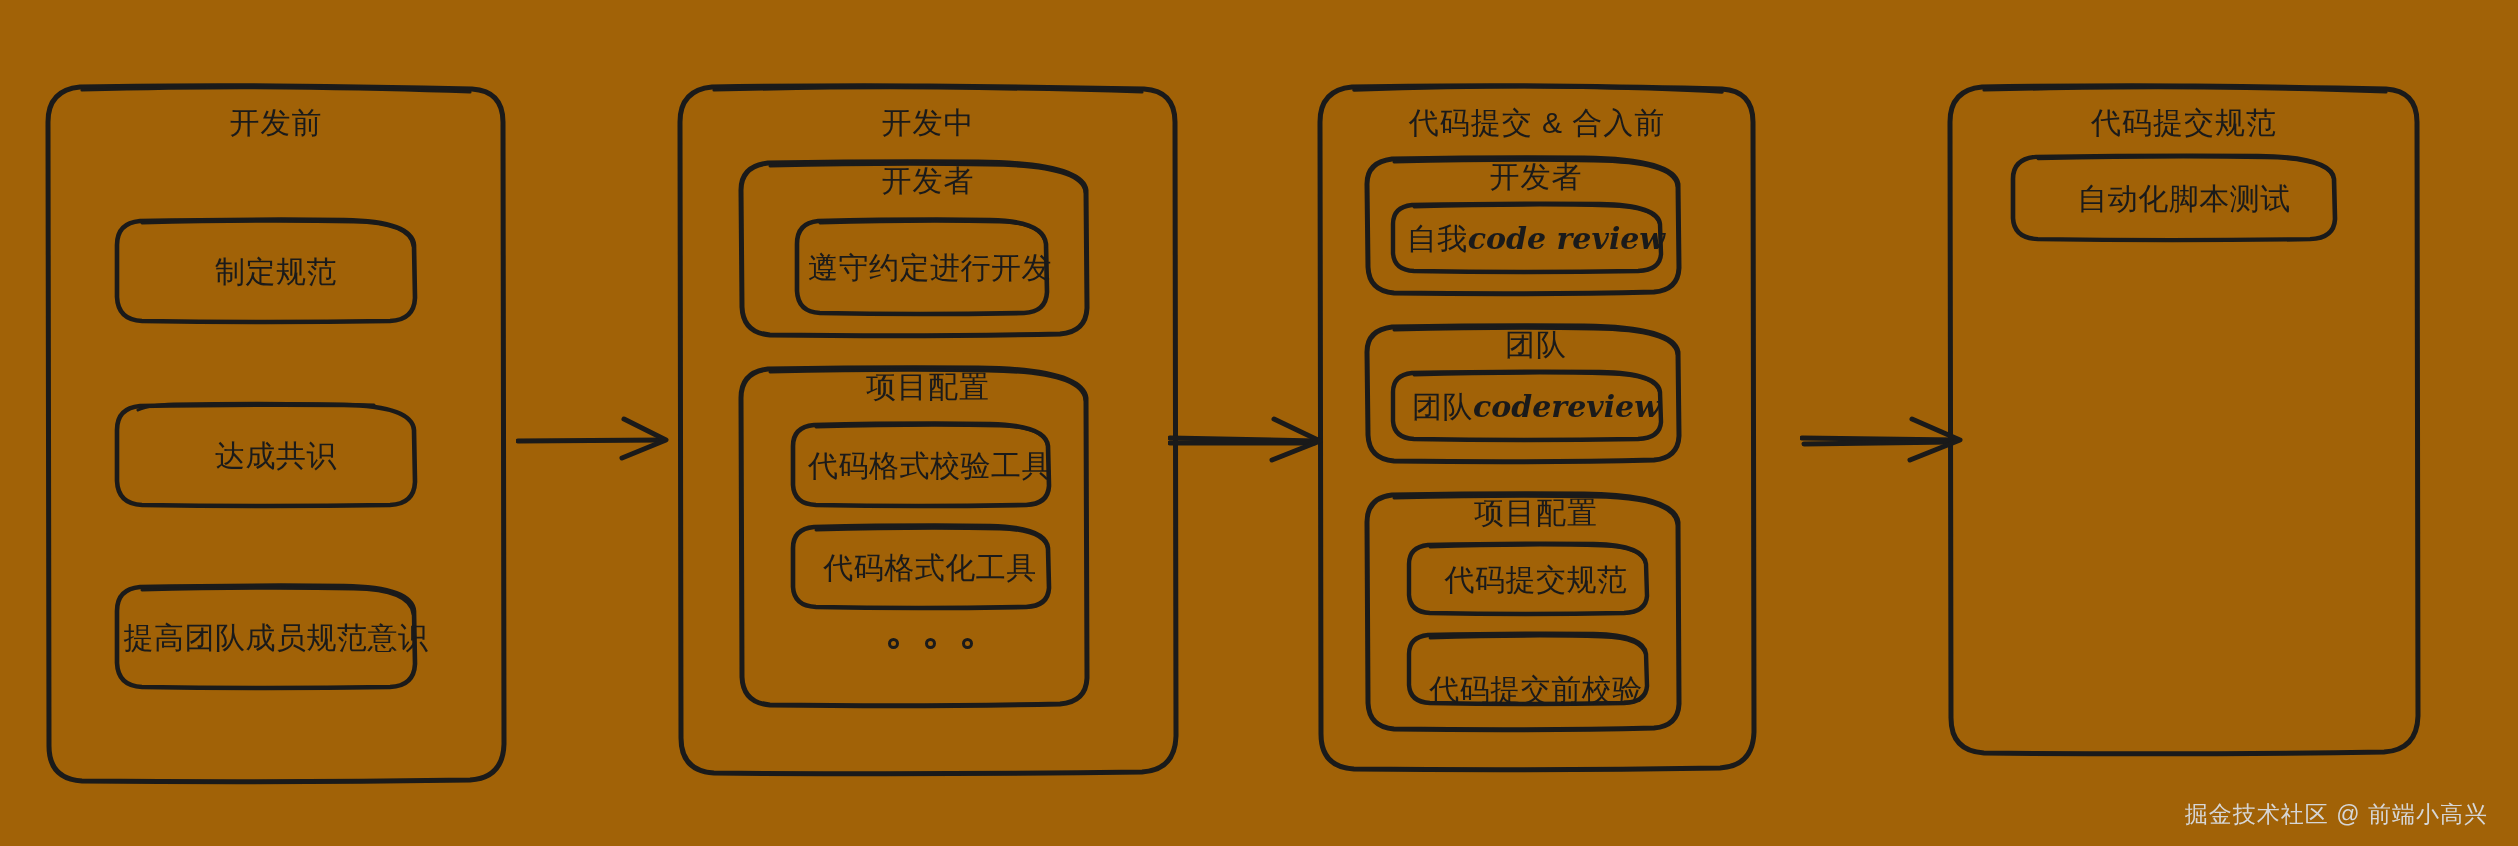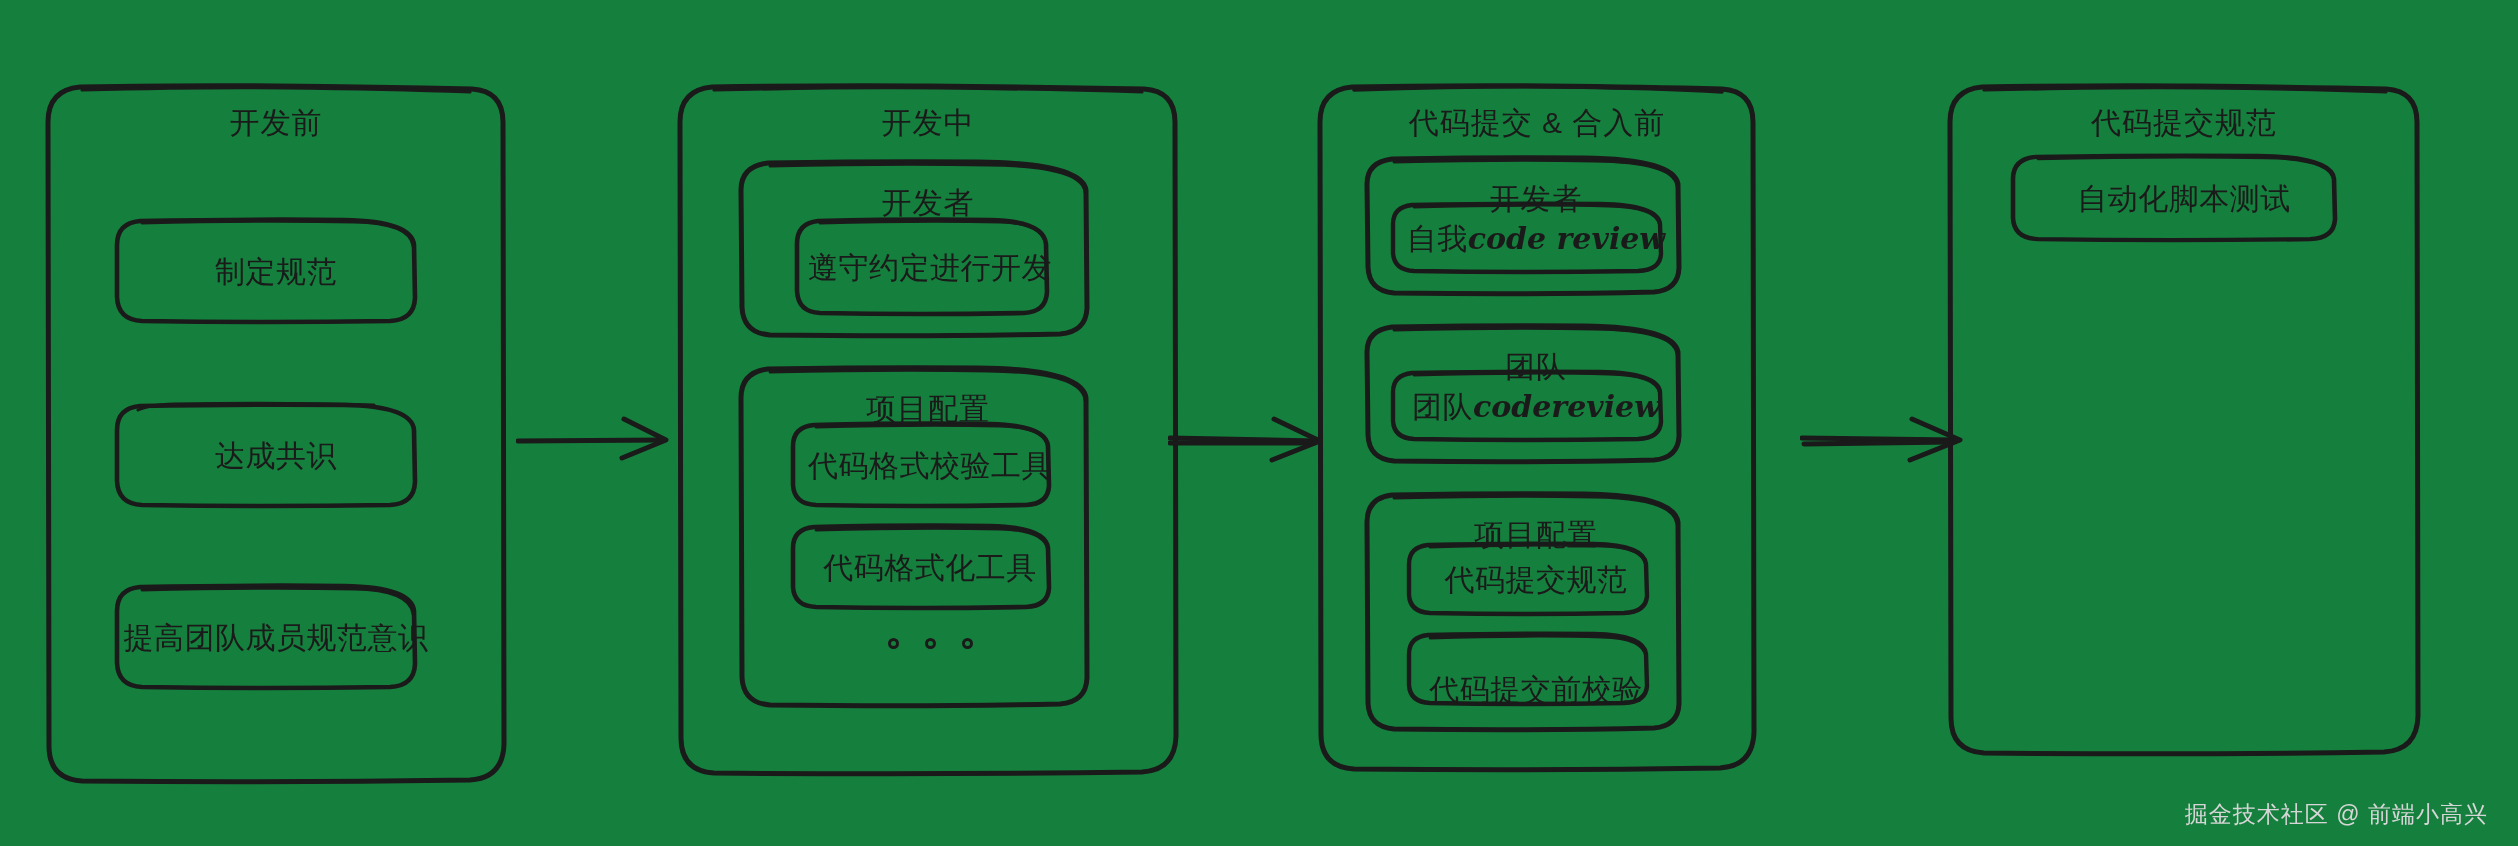--- a/index.html
+++ b/index.html
@@ -8,21 +8,21 @@
     background: #ffffff;
   }
   body {
     font-family: "Liberation Sans", "DejaVu Sans", sans-serif;
     color: #1a1a1a;
   }
   #canvas {
     position: relative;
     width: 2518px;
     height: 846px;
-    background: #15803d;
+    background: #a16207;
     overflow: hidden;
   }
 
   
   .rough-svg {
     position: absolute;
     top: 0; left: 0;
     width: 100%;
     height: 100%;
     overflow: visible;
@@ -44,21 +44,21 @@
   .group-title {
     position: relative;
     text-align: center;
     font-size: 30px;
     line-height: 1.1;
     letter-spacing: 1px;
     white-space: nowrap;
     z-index: 3;
   }
   .stage-title { padding-top: 22px; }
-  .group-title { padding-top: 26px; }
+  .group-title { padding-top: 4px; }
 
   
   .item {
     position: absolute;
     box-sizing: border-box;
     display: flex;
     align-items: center;
     justify-content: center;
     z-index: 3;
   }

